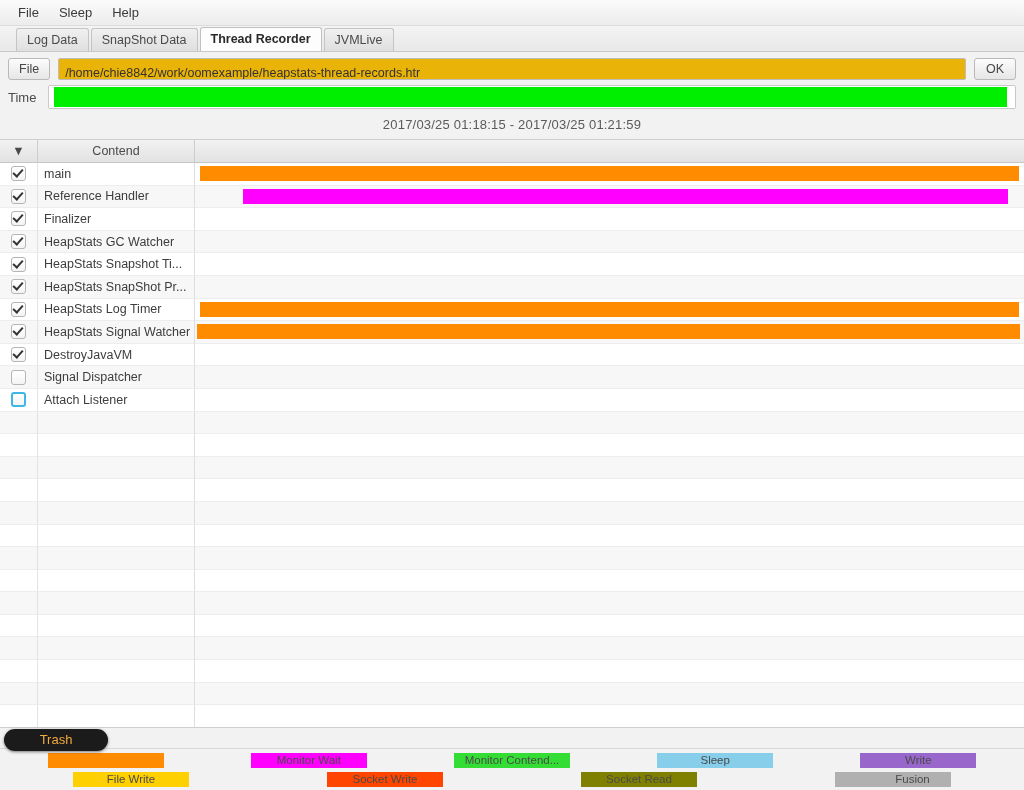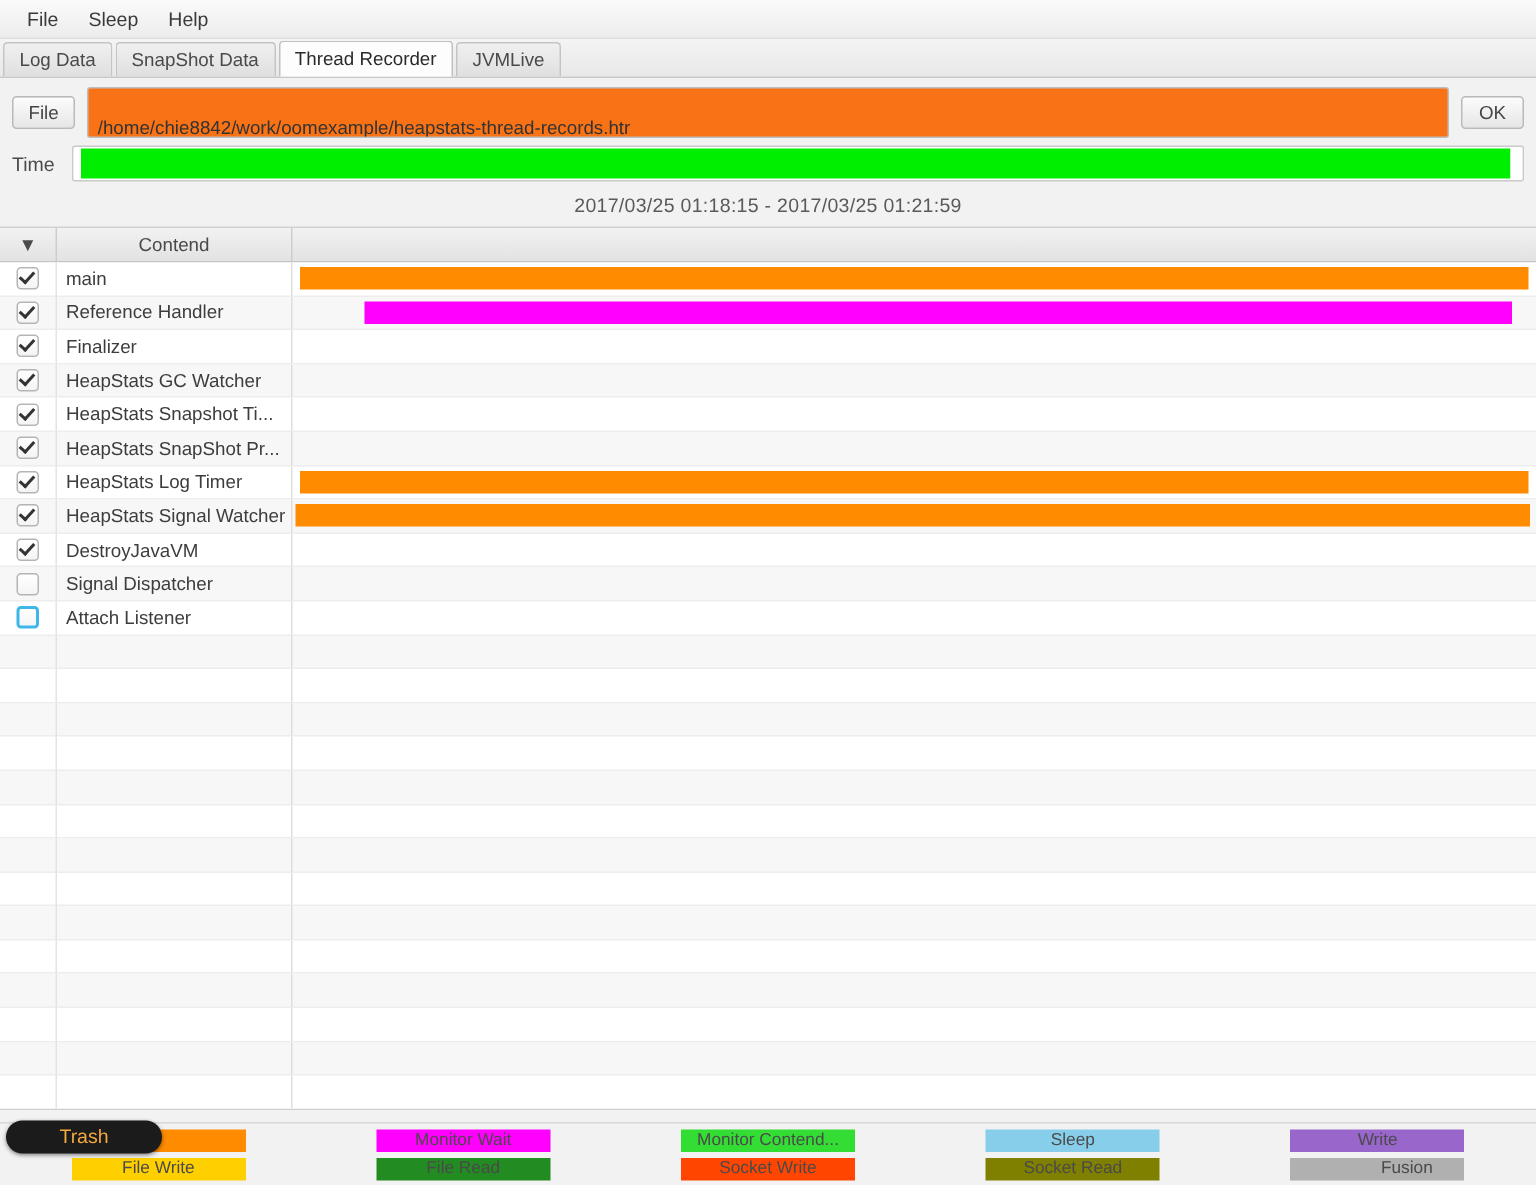--- a/index.html
+++ b/index.html
@@ -27,21 +27,21 @@
     font-size: 13px;
     color: #3a3a3a;
     cursor: default;
   }
 
   
   .tabbar {
     height: 26px;
     background: linear-gradient(to bottom, #f4f4f4, #e8e8e8);
     display: flex; align-items: flex-end;
-    padding-left: 2px;
+    padding-left: 16px;
     border-bottom: 1px solid #c8c8c8;
     position: relative;
   }
   .tab {
     height: 23px;
     line-height: 22px;
     padding: 0 10px;
     font-size: 12.5px;
     color: #4a4a4a;
     background: linear-gradient(to bottom, #f0f0f0, #dfdfdf);
@@ -52,20 +52,21 @@
     margin-right: 2px;
     cursor: default;
     white-space: nowrap;
   }
   .tab.active {
     background: #fdfdfd;
     color: #2a2a2a;
     height: 24px;
     line-height: 23px;
     border-color: #c0c0c0;
+    font-weight: bold;
   }
 
   
   .filerow {
     display: flex; align-items: center;
     padding: 6px 8px 4px 8px;
     gap: 8px;
   }
   .btn {
     min-width: 42px;
@@ -78,22 +79,22 @@
     background: linear-gradient(to bottom, #fcfcfc, #e6e6e6);
     border: 1px solid #b9b9b9;
     border-radius: 3px;
     cursor: default;
     white-space: nowrap;
   }
   .path-input {
     flex: 1;
     height: 22px;
     line-height: 20px;
-    padding: 16px 6px;
-    background: #f97316;
+    padding: 4px 6px;
+    background: #eab308;
     border: 1px solid #bdbdbd;
     border-radius: 2px;
     font-size: 12.5px;
     color: #333;
     overflow: hidden;
     white-space: nowrap;
   }
 
   
   .timerow {
@@ -243,21 +244,21 @@
     font-size: 11.5px;
     color: #4a4a4a;
     white-space: nowrap;
     overflow: hidden;
   }
 
   
   .dock-tip {
     position: absolute;
     left: 4px;
-    bottom: 21px;
+    bottom: 39px;
     width: 104px;
     height: 22px;
     background: #1b1b1b;
     border-radius: 11px;
     color: #f3a93c;
     font-size: 13px;
     text-align: center;
     line-height: 22px;
     box-shadow: 0 1px 3px rgba(0,0,0,0.5);
   }
@@ -501,23 +502,20 @@
         </div>
         <div class="legend-cell">
           <div class="legend-chip" style="background: rgb(153, 102, 204); color: rgb(74, 74, 74);">Write</div>
         </div>
       </div>
       <div class="legend-row">
         <div class="legend-cell">
           <div class="legend-chip" style="background: rgb(255, 208, 0); color: rgb(74, 74, 74);">File Write</div>
         </div>
         <div class="legend-cell">
-          <div class="legend-chip" style="background: rgb(34, 139, 34); color: rgb(74, 74, 74);">File Read</div>
-        </div>
-        <div class="legend-cell">
           <div class="legend-chip" style="background: rgb(255, 69, 0); color: rgb(74, 74, 74);">Socket Write</div>
         </div>
         <div class="legend-cell">
           <div class="legend-chip" style="background: rgb(128, 128, 0); color: rgb(74, 74, 74);">Socket Read</div>
         </div>
         <div class="legend-cell">
           <div class="legend-chip" style="background: rgb(176, 176, 176); color: rgb(74, 74, 74); padding-left: 39px;">Fusion</div>
         </div>
       </div>
     </div>

